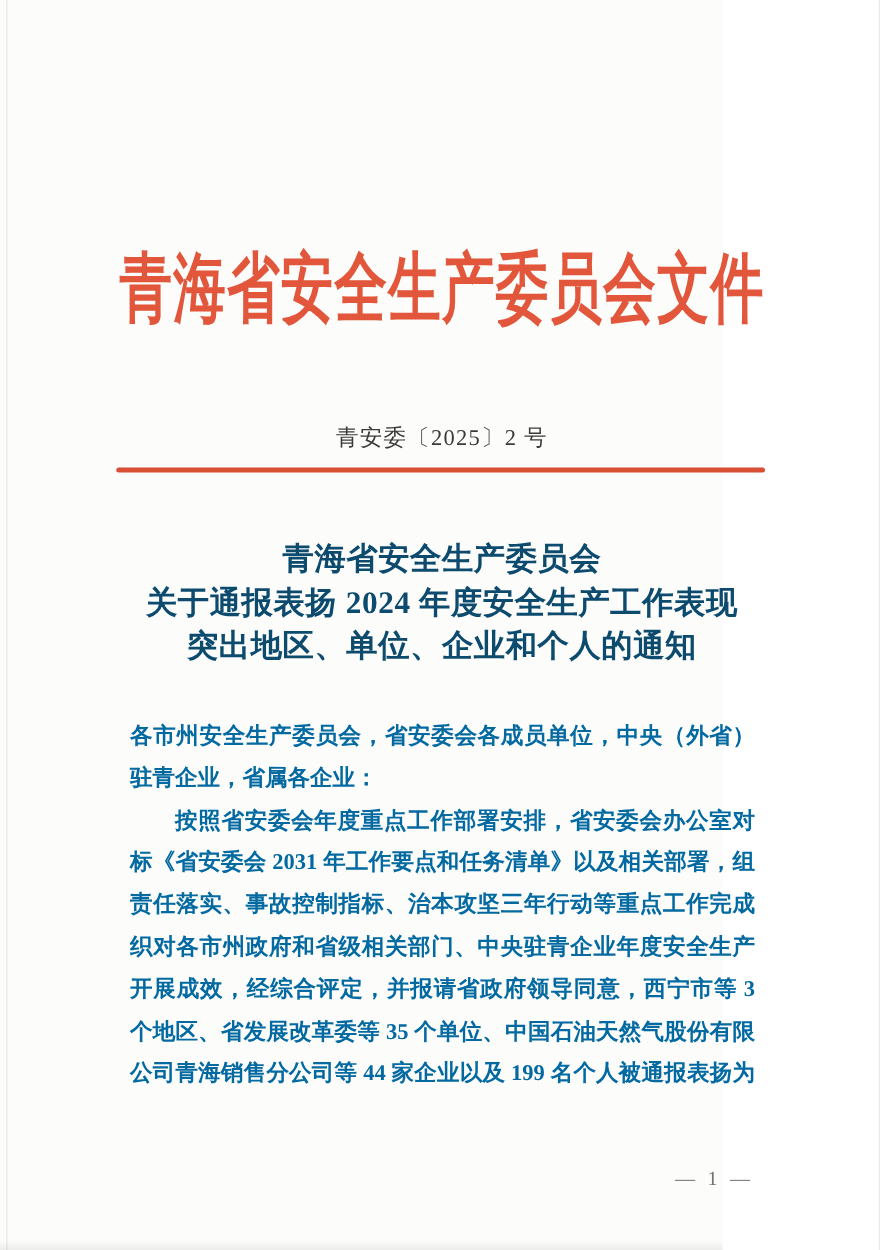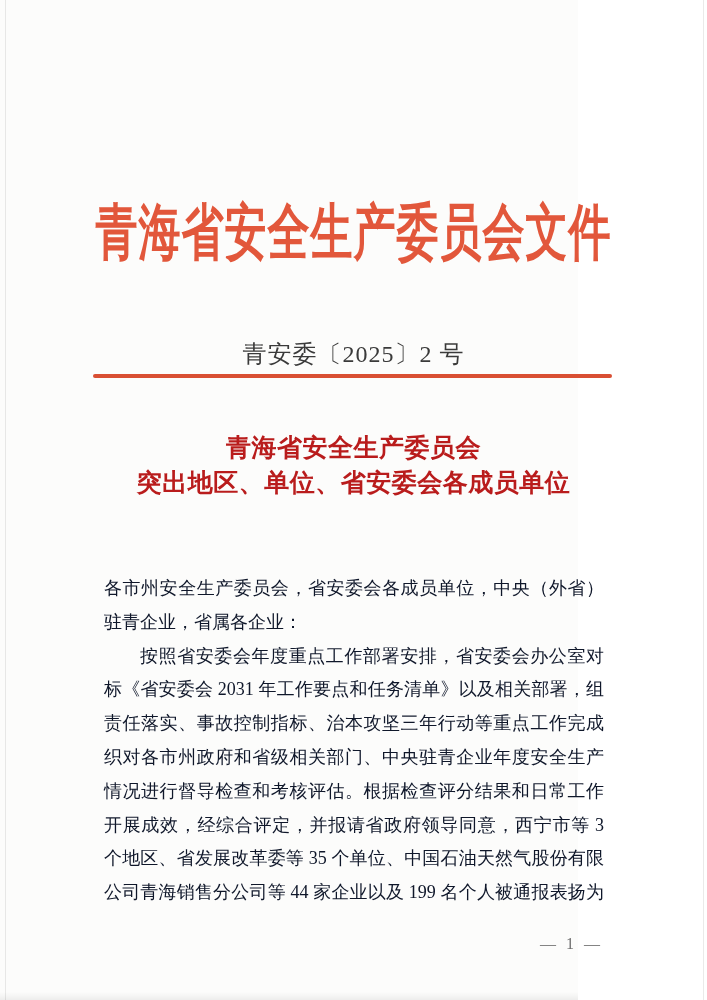--- a/index.html
+++ b/index.html
@@ -32,39 +32,40 @@
     font-size: 42px; font-weight: 700;
     letter-spacing: 1px;
     line-height: 1.0;
     transform: scaleY(1.45);
     transform-origin: center top;
     white-space: nowrap;
   }
   .doc-number {
     position: absolute; top: 338px; left: 0; width: 707px;
     text-align: center;
-    font-size: 24px; color: #3a3a3a;
+    font-size: 18px; color: #3a3a3a;
     letter-spacing: 1px;
   }
   .red-divider {
     position: absolute; top: 374px; left: 93px;
     width: 519px; height: 4px;
     border-radius: 2px;
   }
   .doc-title {
     position: absolute; top: 430px; left: 0; width: 707px;
     text-align: center;
-    font-size: 25px; font-weight: 700; color: #b91c1c;
+    font-size: 25px; font-weight: 700; color: #0c4a6e;
     line-height: 35px;
     letter-spacing: 0.5px;
   }
   .body-block {
     position: absolute; top: 572px; left: 104px; width: 500px;
-    font-size: 18px; color: #0f172a;
+    font-size: 18px; color: #0369a1;
     line-height: 33.8px;
+    font-weight: bold;
   }
   .body-line {
     text-align: justify;
     text-align-last: justify;
     text-justify: inter-ideograph;
     white-space: nowrap;
   }
   .body-line.short {
     text-align: right;
     text-align-last: left;
@@ -89,31 +90,31 @@
   <div class="paper-edge-bottom"></div>
 
   <div class="letterhead" style="color: rgb(226, 87, 59);">青海省安全生产委员会文件</div>
 
   <div class="doc-number">青安委〔2025〕2 号</div>
 
   <div class="red-divider" style="background: rgb(217, 79, 51);"></div>
 
   <div class="doc-title">
     <div>青海省安全生产委员会</div>
-    <div>突出地区、单位、省安委会各成员单位</div>
+    <div>关于通报表扬 2024 年度安全生产工作表现</div>
+    <div>突出地区、单位、企业和个人的通知</div>
   </div>
 
   <div class="body-block">
     <div class="body-line">各市州安全生产委员会，省安委会各成员单位，中央（外省）</div>
     <div class="body-line short">驻青企业，省属各企业：</div>
     <div class="body-line indent">按照省安委会年度重点工作部署安排，省安委会办公室对</div>
     <div class="body-line">标《省安委会 2031 年工作要点和任务清单》以及相关部署，组</div>
     <div class="body-line">责任落实、事故控制指标、治本攻坚三年行动等重点工作完成</div>
     <div class="body-line">织对各市州政府和省级相关部门、中央驻青企业年度安全生产</div>
-    <div class="body-line">情况进行督导检查和考核评估。根据检查评分结果和日常工作</div>
     <div class="body-line">开展成效，经综合评定，并报请省政府领导同意，西宁市等 3</div>
     <div class="body-line">个地区、省发展改革委等 35 个单位、中国石油天然气股份有限</div>
     <div class="body-line">公司青海销售分公司等 44 家企业以及 199 名个人被通报表扬为</div>
   </div>
 
   <div class="page-number">— 1 —</div>
 
 </div>
 
 </body></html>

